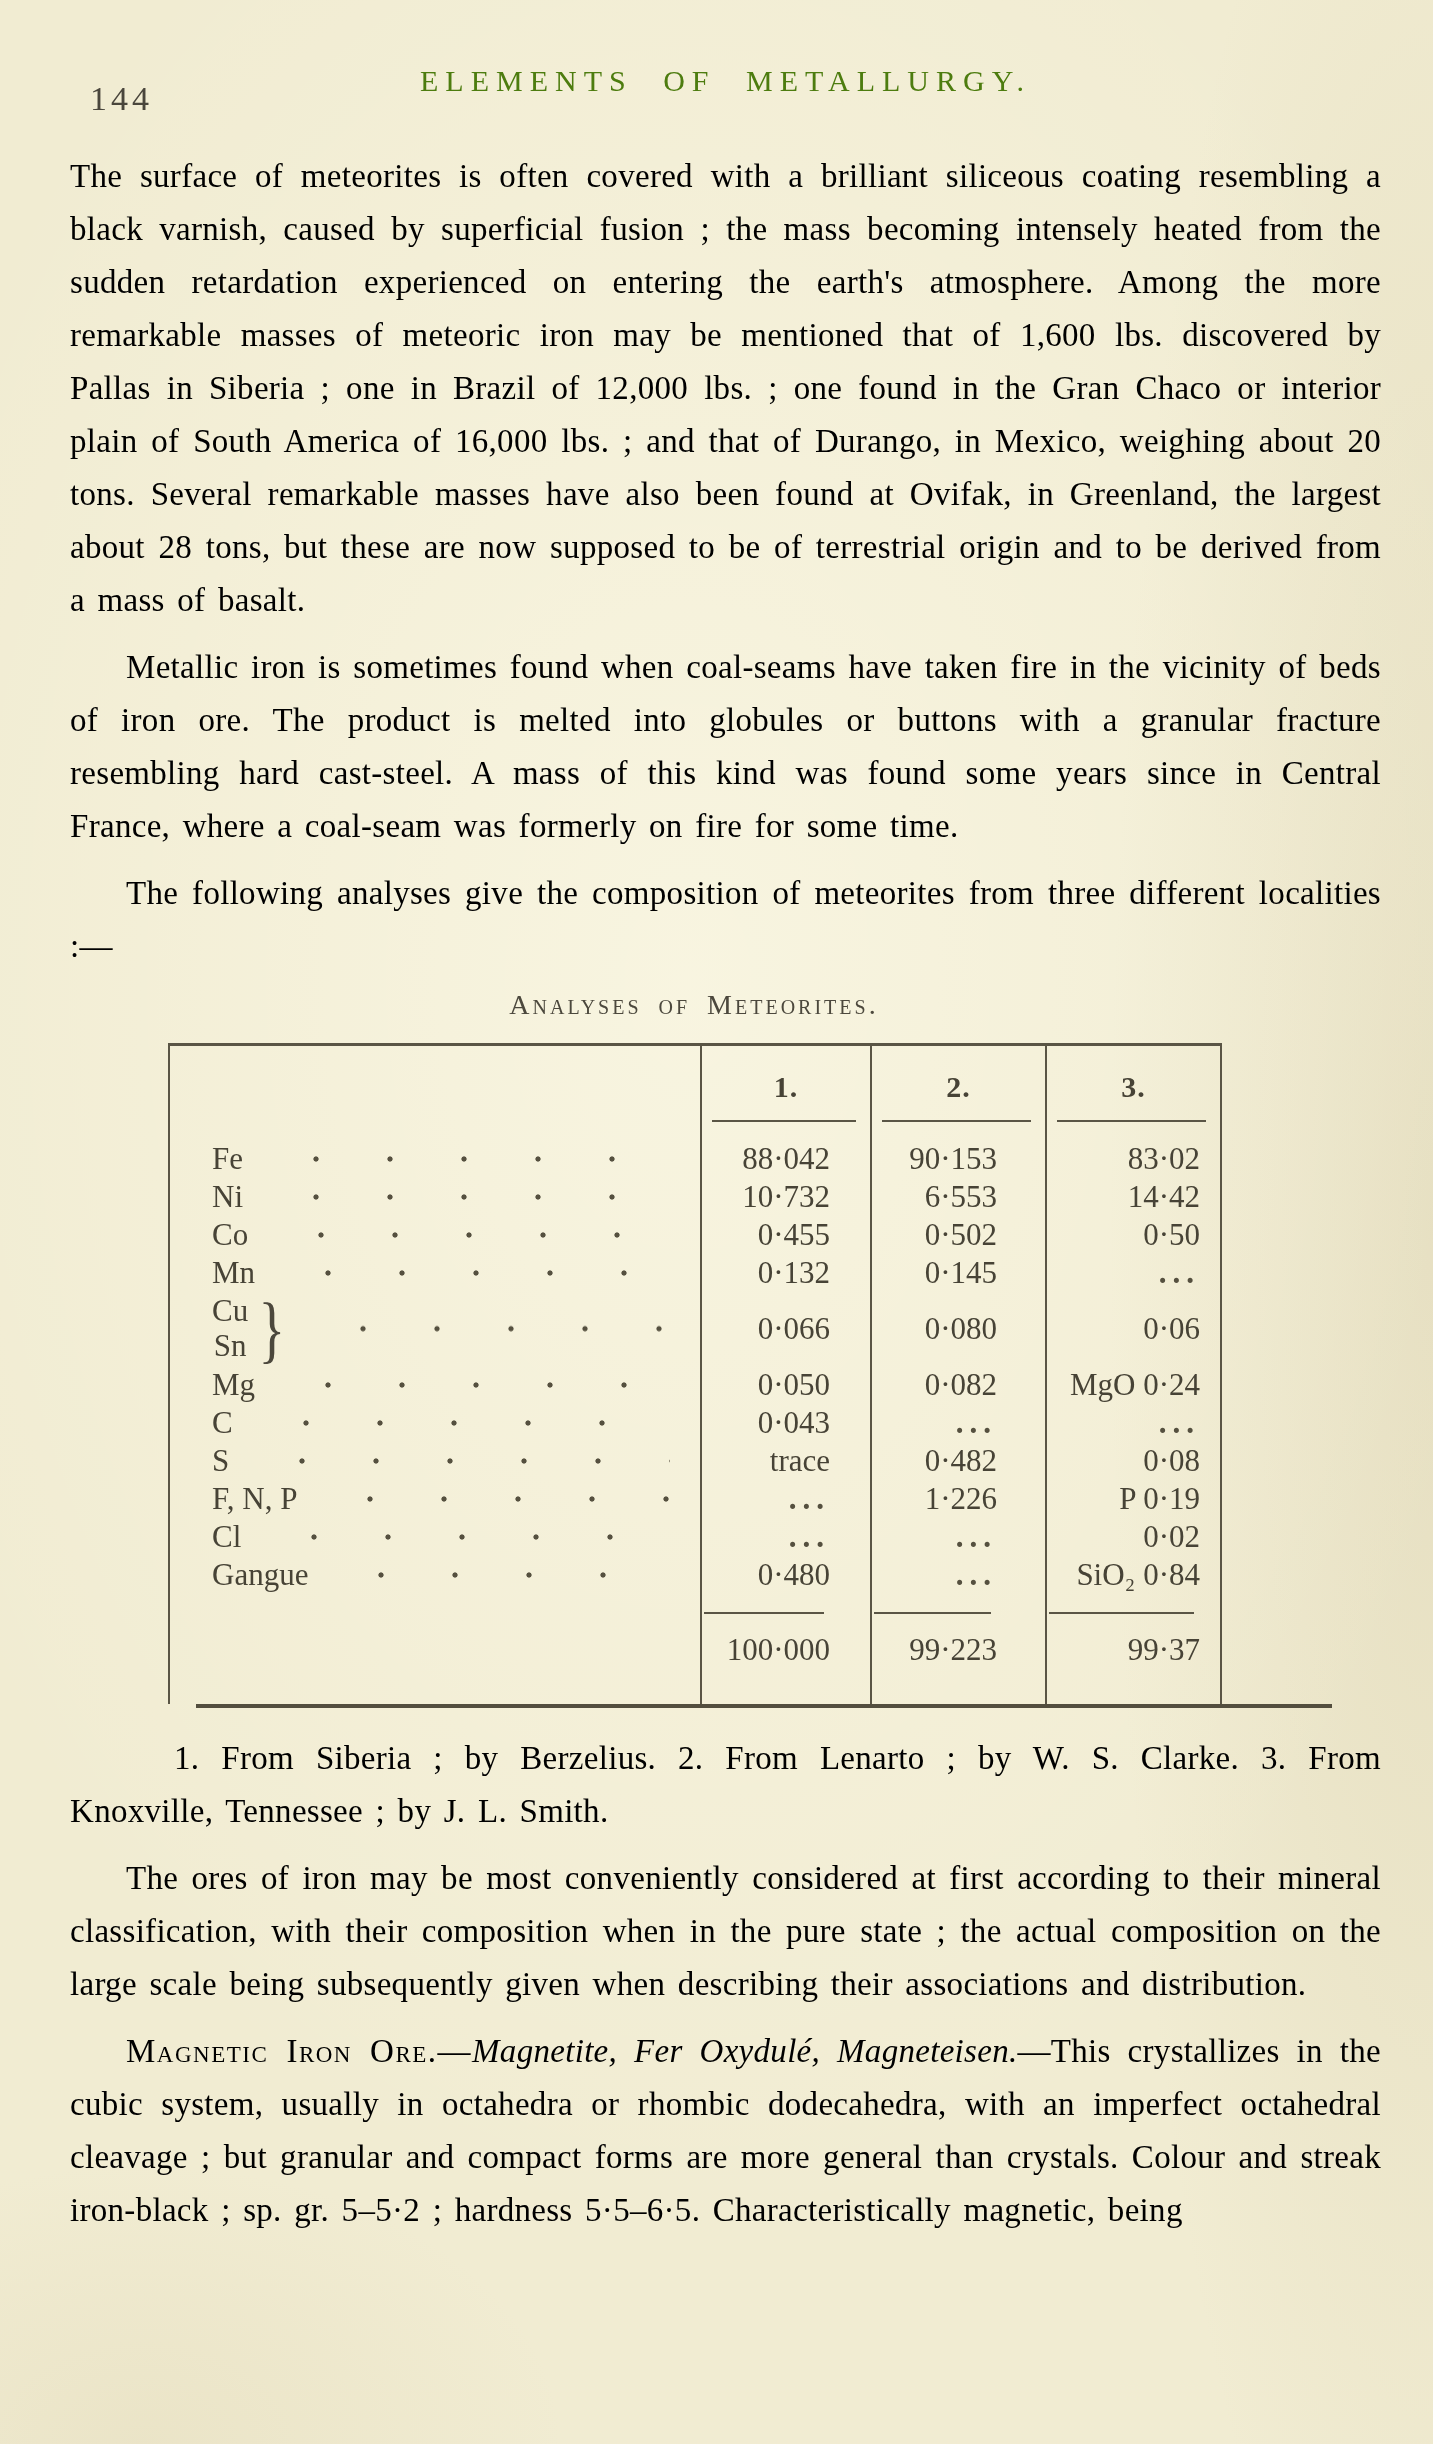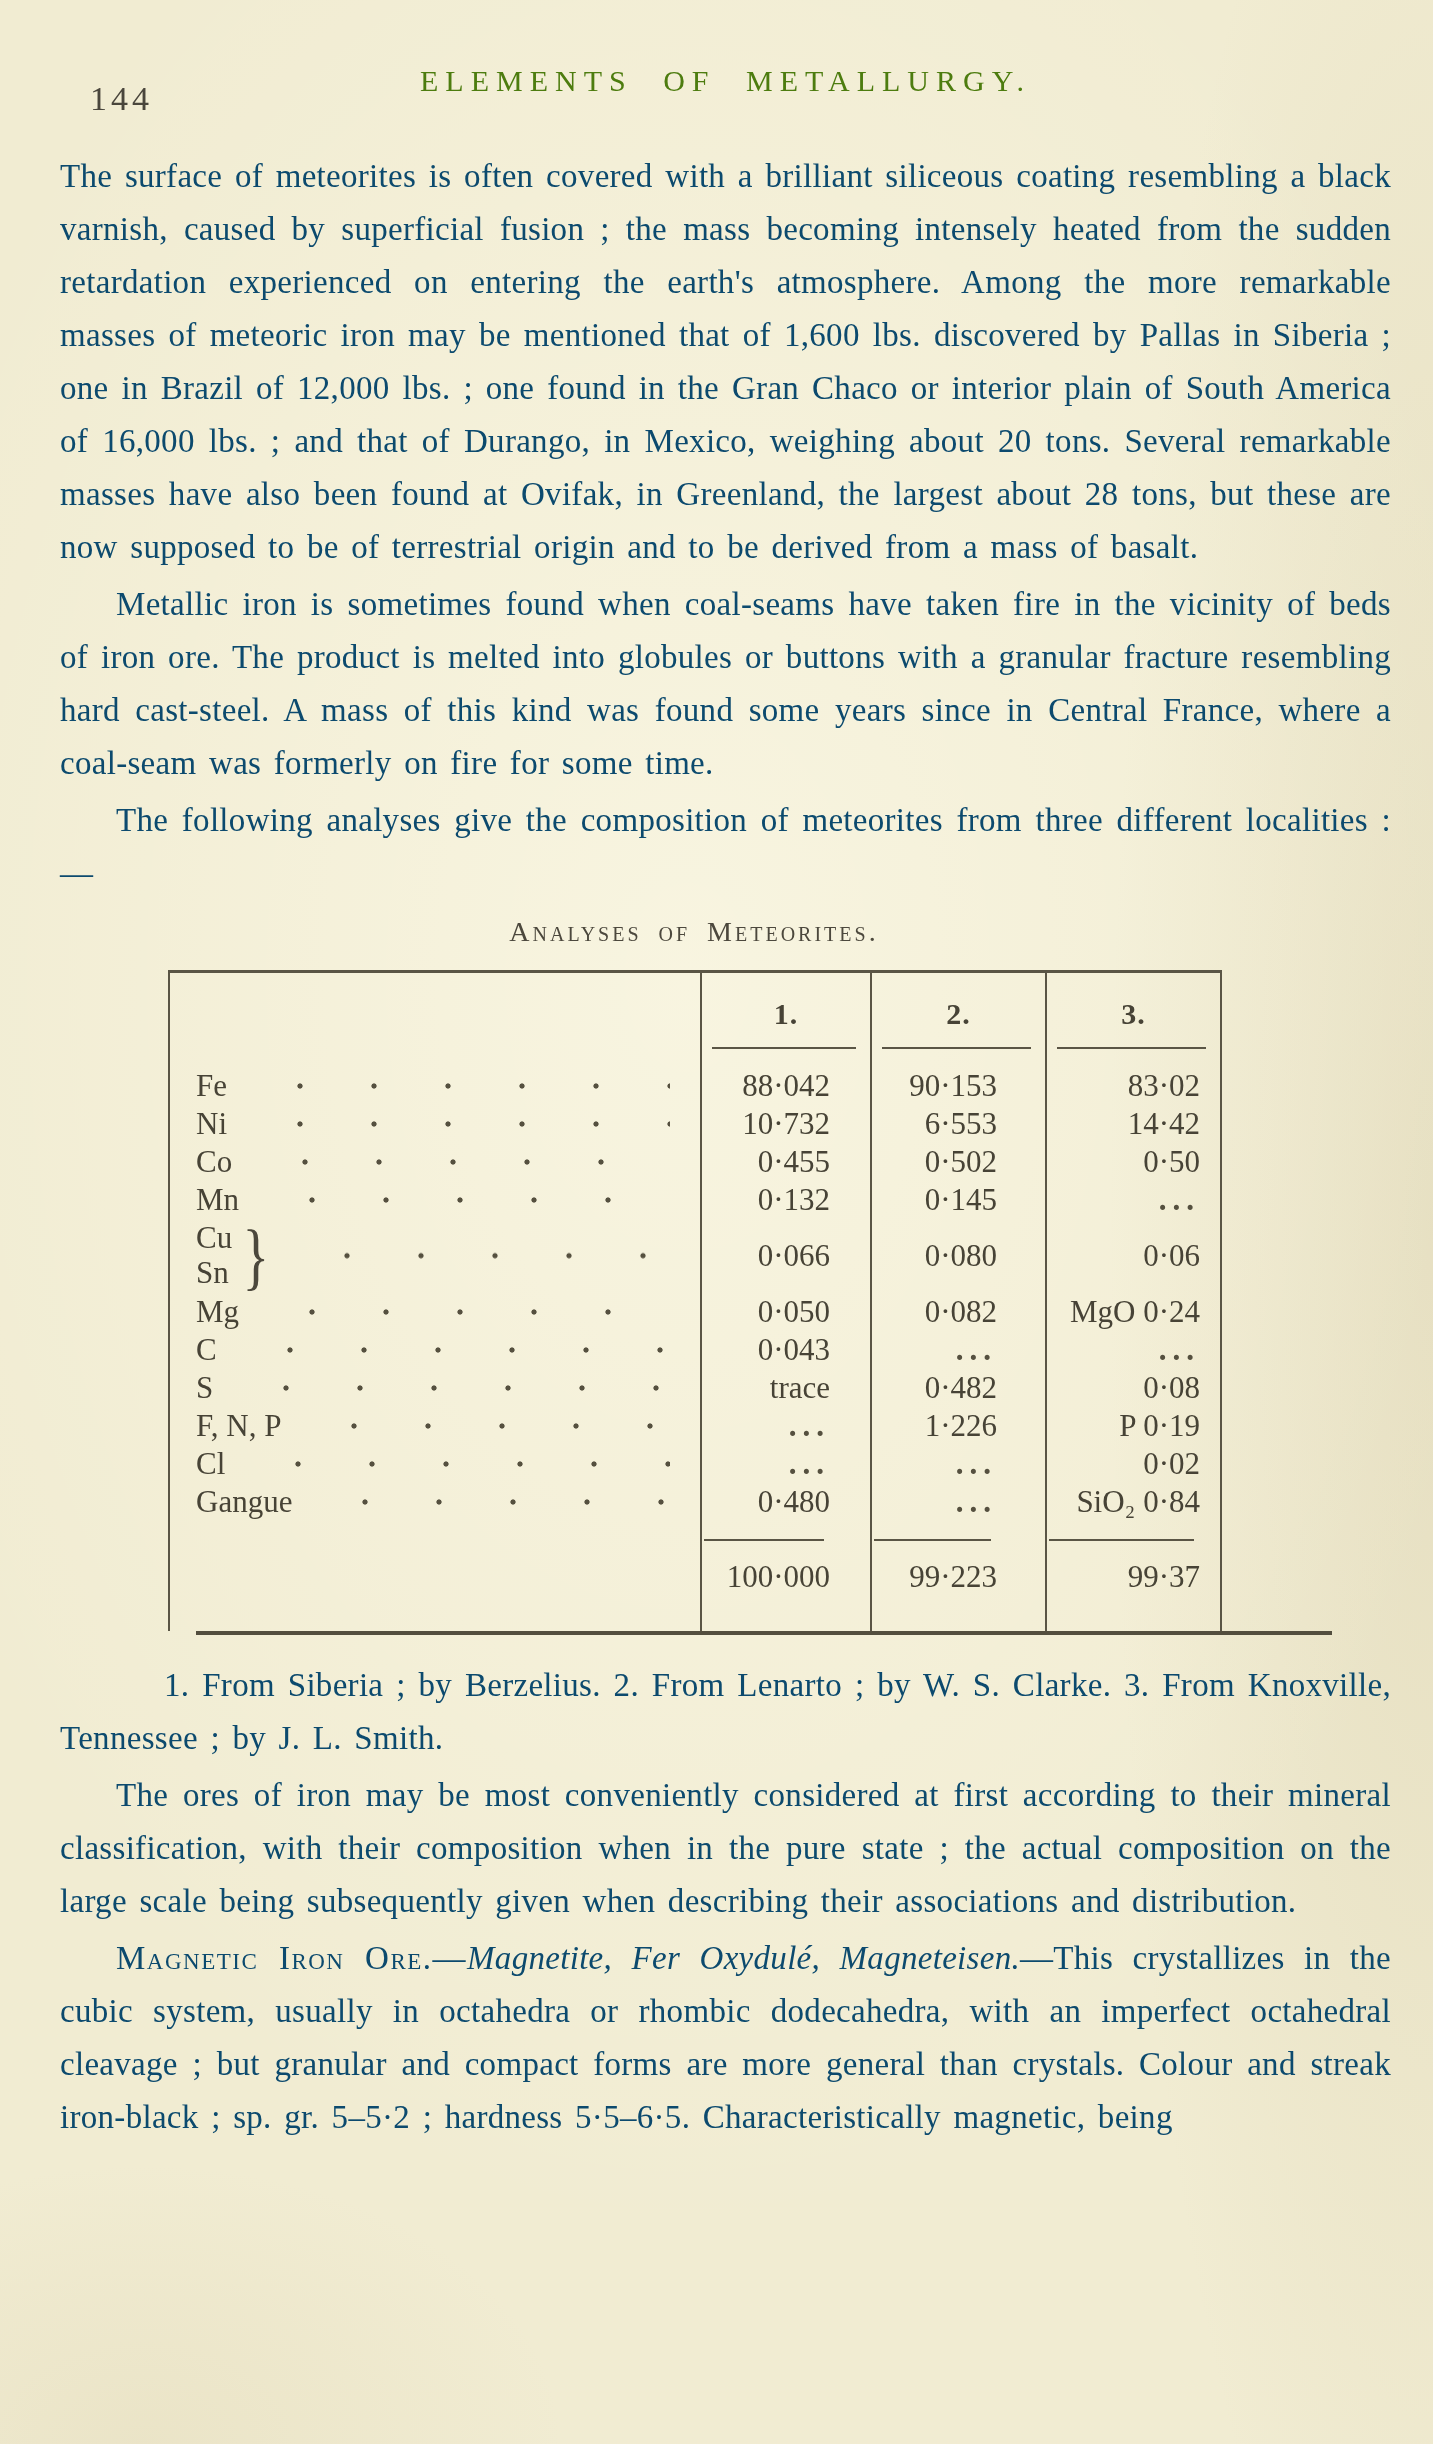--- a/index.html
+++ b/index.html
@@ -22,23 +22,23 @@
     font-size:34px;letter-spacing:4px;color:#4a463c;
   }
   .runhead{
     display:block;text-align:center;
     font-size:30px;letter-spacing:7px;word-spacing:16px;
     color:#4d7c0f;
   }
 
   
   p.body{
-    margin:4px;font-size:33px;line-height:53px;
+    margin:14px;font-size:33px;line-height:53px;
     text-align:justify;word-spacing:4px;letter-spacing:0.3px;
-    color:#0c4a6e;
+    color:#000000;
   }
   p.indent{text-indent:56px;}
   p.footnote{text-indent:104px;}
 
   
   .table-wrap{margin:16px 0 24px 112px;width:1052px;}
   .caption{
     margin:0 0 22px 0;text-align:center;font-weight:normal;
     font-variant:small-caps;font-size:28px;letter-spacing:3px;word-spacing:7px;
     color:#4c483d;
@@ -51,21 +51,21 @@
   col.lblcol{width:532px;} col.col1{width:170px;} col.col2{width:175px;} col.col3{width:175px;}
   td,th{padding:0;vertical-align:middle;}
   .num{border-left:2px solid #5a5545;text-align:right;}
   .c1{padding-right:40px;} .c2{padding-right:48px;} .c3{padding-right:20px;}
   thead th{padding-top:24px;}
   .hnum{display:block;text-align:center;font-weight:bold;font-size:30px;letter-spacing:1px;}
   .hrule{display:block;border-bottom:2px solid #5a5545;margin:16px 14px 0 10px;height:0;}
   tbody tr:first-child td{padding-top:18px;}
   tbody td{height:38px;line-height:38px;}
   tr.brace-row td{height:74px;}
-  .lblcell{padding-left:26px;}
+  .lblcell{padding-left:42px;text-align:center;}
   .lblflex{display:flex;align-items:center;}
   .lbl-text{white-space:pre-line;line-height:1.12;flex:0 0 auto;}
   .brace{
     display:none;font-size:74px;font-weight:200;line-height:0.9;
     margin-left:6px;transform:scaleX(0.75);color:#4c483c;
   }
   tr.brace-row .brace{display:inline-block;}
   .leader{
     flex:1 1 auto;align-self:stretch;margin:0 30px 0 36px;
     background-image:radial-gradient(circle, #55503f 2.2px, rgba(85,80,63,0) 3px);

